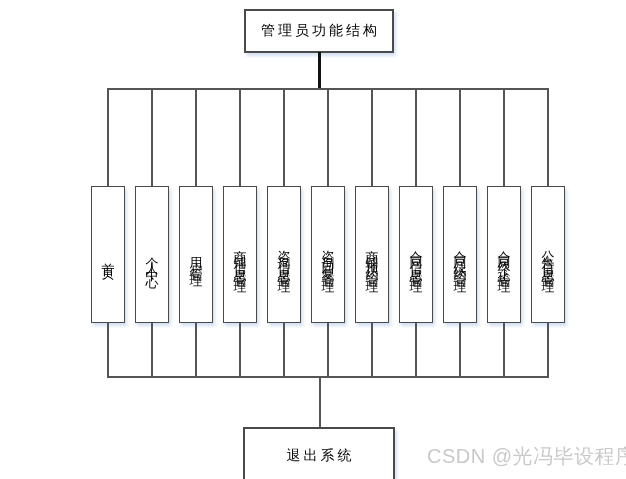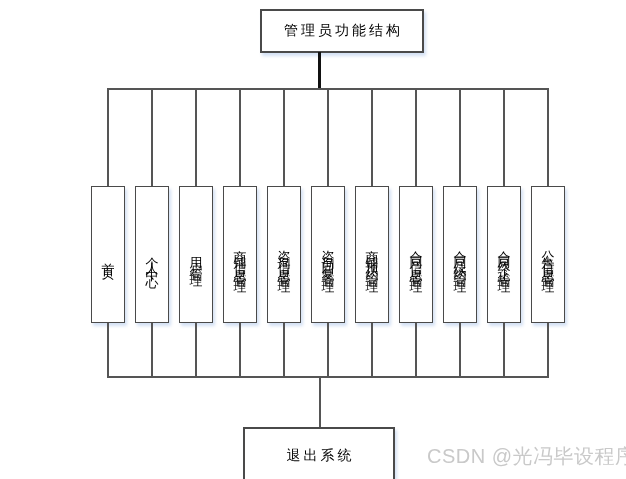--- a/index.html
+++ b/index.html
@@ -16,21 +16,21 @@
     background: #ffffff;
     border: 2px solid #4a4a4a;
     box-sizing: border-box;
     display: flex;
     align-items: center;
     justify-content: center;
     color: #000000;
     box-shadow: 2px 3px 3px 0 rgba(204, 220, 242, 0.85);
   }
   .root-node {
-    left: 260px; top: 9px; width: 164px; height: 44px;
+    left: 244px; top: 9px; width: 150px; height: 44px;
     font-size: 14px; letter-spacing: 3px;
     text-indent: 3px;
   }
   .exit-node {
     left: 243px; top: 427px; width: 152px; height: 58px;
     font-size: 14px; letter-spacing: 3px;
     text-indent: 3px;
   }
   .leaf {
     top: 186px; width: 34px; height: 137px;

